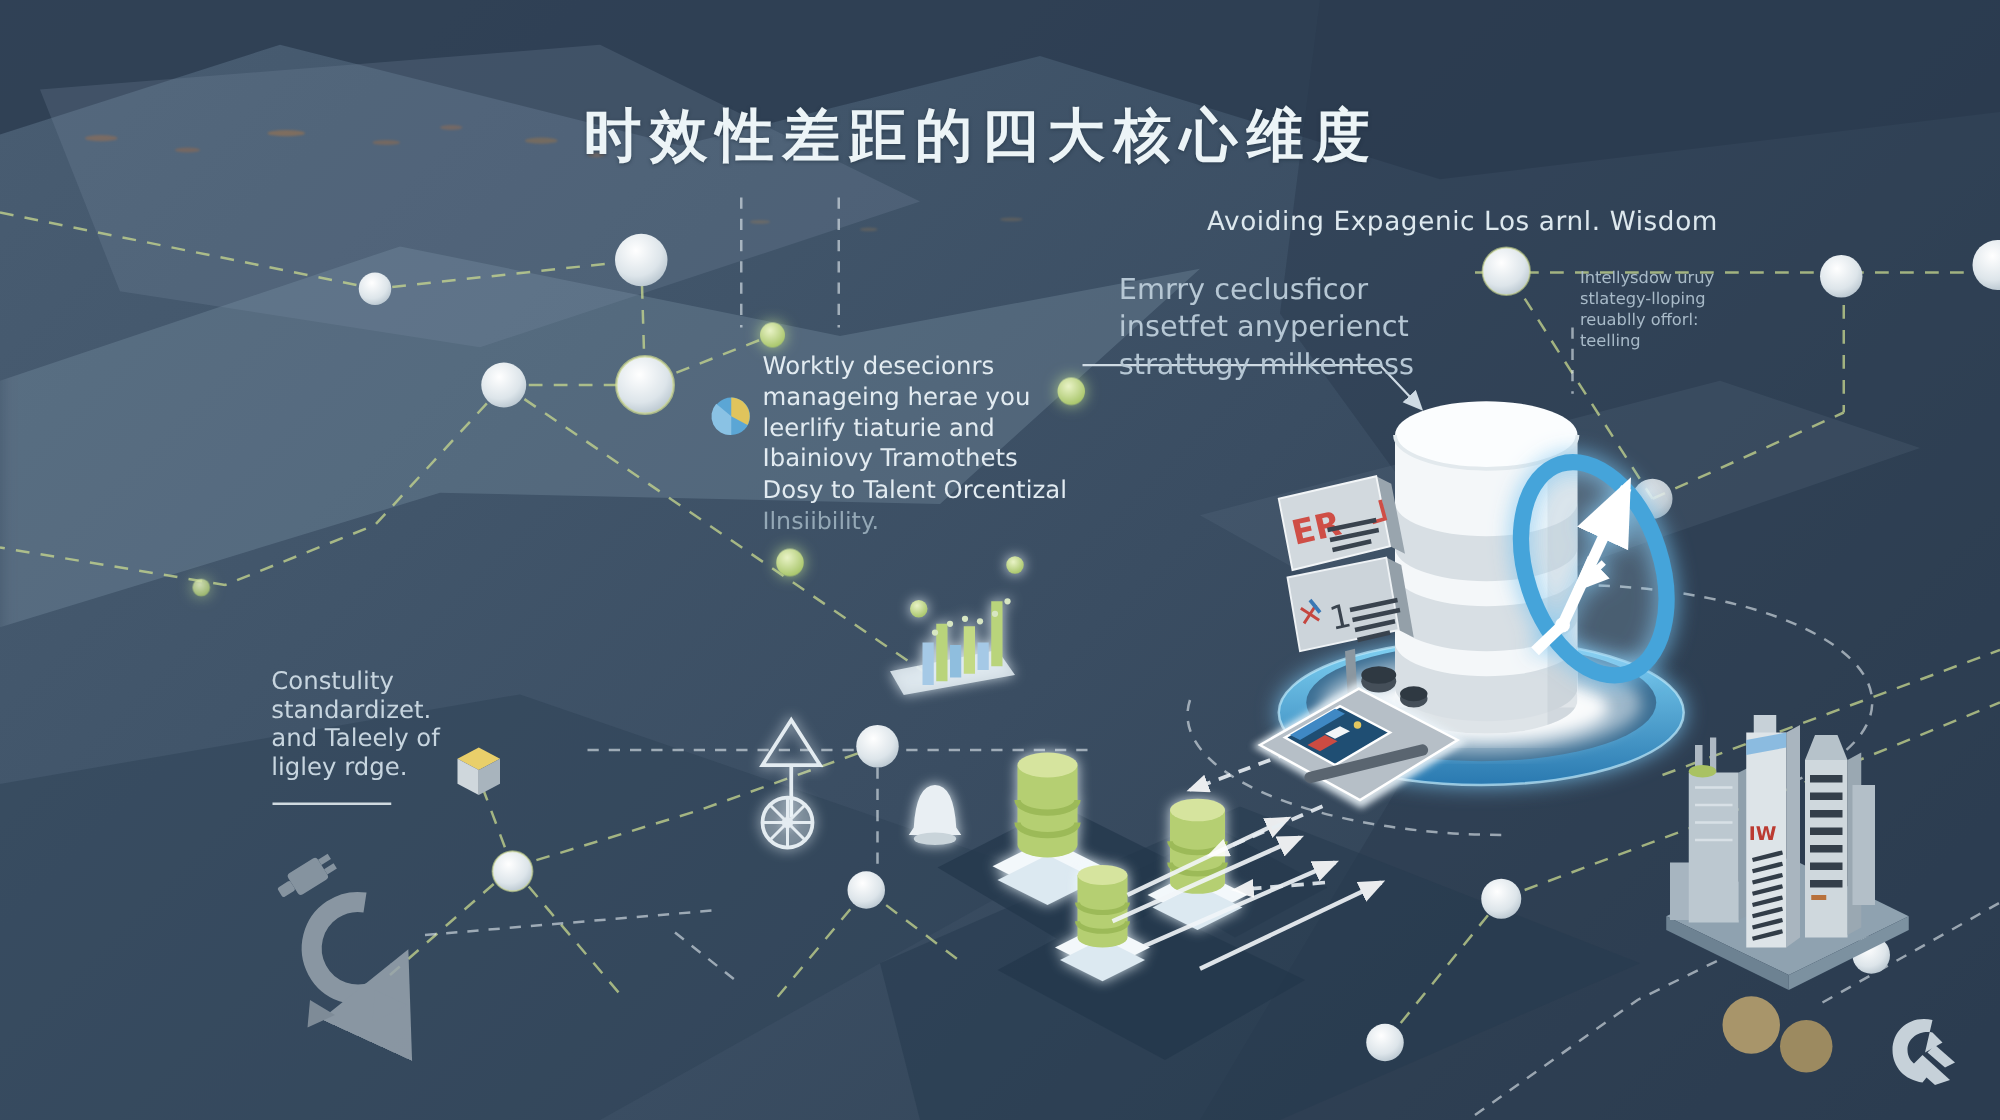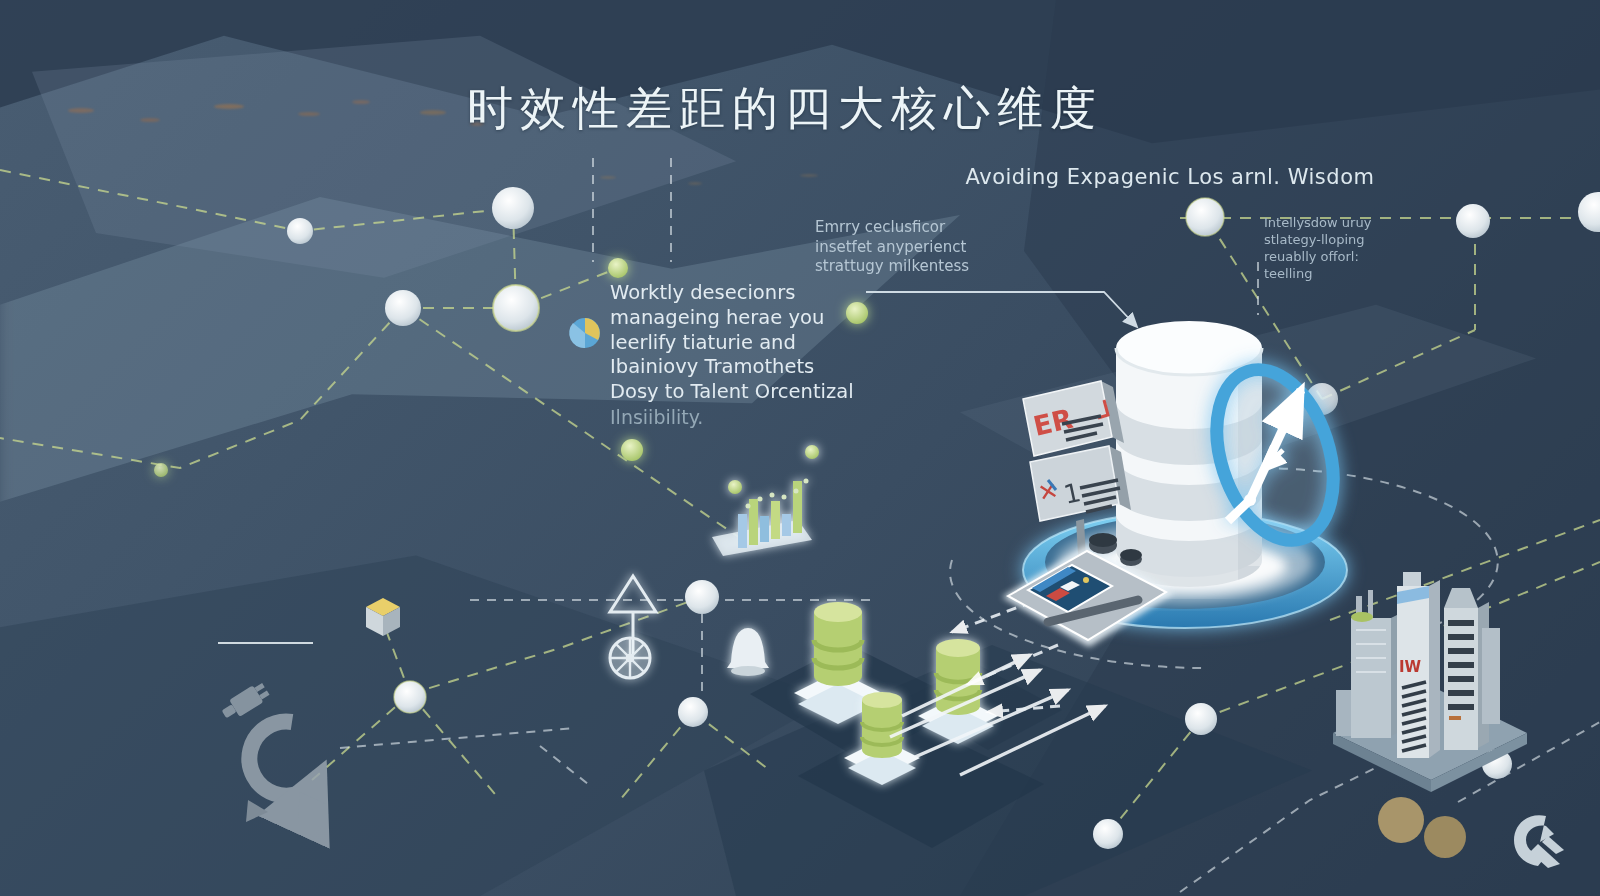--- a/index.html
+++ b/index.html
@@ -3,24 +3,24 @@
 <meta charset="utf-8">
 <style>
   html,body{margin:0;padding:0;background:#222;}
   #canvas{position:relative;width:1600px;height:896px;overflow:hidden;
     font-family:"DejaVu Sans","Liberation Sans",sans-serif;
     background:linear-gradient(135deg,#495d72 0%,#41556a 30%,#3a4d62 55%,#324457 80%,#2c3e52 100%);}
   .abs{position:absolute;}
   .shape{position:absolute;inset:0;pointer-events:none;}
   .txt{white-space:pre-line;}
   #title{left:385px;top:78px;width:800px;text-align:center;color:#ecf4f7;
-    font-size:46px;font-weight:400;letter-spacing:7px;text-shadow:0 1px 3px rgba(20,35,50,.5);}
+    font-size:46px;font-weight:700;letter-spacing:7px;text-shadow:0 1px 3px rgba(20,35,50,.5);}
   #subtitle{left:960px;top:165px;width:420px;text-align:center;color:#dde8ee;font-size:21px;letter-spacing:.5px;}
   .ann{line-height:1.3;}
-  #ann-emry{left:815px;top:218px;width:250px;color:#b6c7d4;font-size:15px;}
+  #ann-emry{left:895px;top:218px;width:250px;color:#b6c7d4;font-size:23px;}
   #ann-intelly{left:1264px;top:215px;width:230px;color:#a8bac8;font-size:13px;}
   #ann-worktly{left:610px;top:281px;width:270px;color:#e2ebf1;font-size:19.5px;line-height:1.27;}
   #ann-worktly-tail{left:610px;top:405px;width:270px;color:#94a8b6;font-size:19px;}
   #ann-constulity{left:217px;top:533px;width:210px;color:#c7d5df;font-size:19.5px;line-height:1.18;}
   #ann-leet{left:372px;top:737px;width:230px;color:#9db0bd;font-size:19.5px;line-height:1.3;}
   .uline{position:absolute;height:2px;background:rgba(235,243,247,.85);}
   .speck{position:absolute;border-radius:50%;filter:blur(1px);}
   svg{position:absolute;left:0;top:0;}
   .glowW{filter:drop-shadow(0 0 5px rgba(240,250,255,.85));}
   .glowB{filter:drop-shadow(0 0 9px rgba(120,195,240,.9));}
@@ -409,16 +409,20 @@
   <div id="ann-intelly" class="abs txt ann">Intellysdow uruy
 stlategy-lloping
 reuablly offorl:
 teelling</div>
   <div id="ann-worktly-tail" class="abs txt ann">Ilnsiibility.</div>
   <div id="ann-worktly" class="abs txt ann">Worktly desecionrs
 manageing herae you
 leerlify tiaturie and
 Ibainiovy Tramothets
 Dosy to Talent Orcentizal</div>
+  <div id="ann-constulity" class="abs txt ann">Constulity
+standardizet.
+and Taleely of
+ligley rdge.</div>
 
   <div class="uline" style="left:218px;top:642px;width:95px;"></div>
 
 </div>
 
 </body></html>

